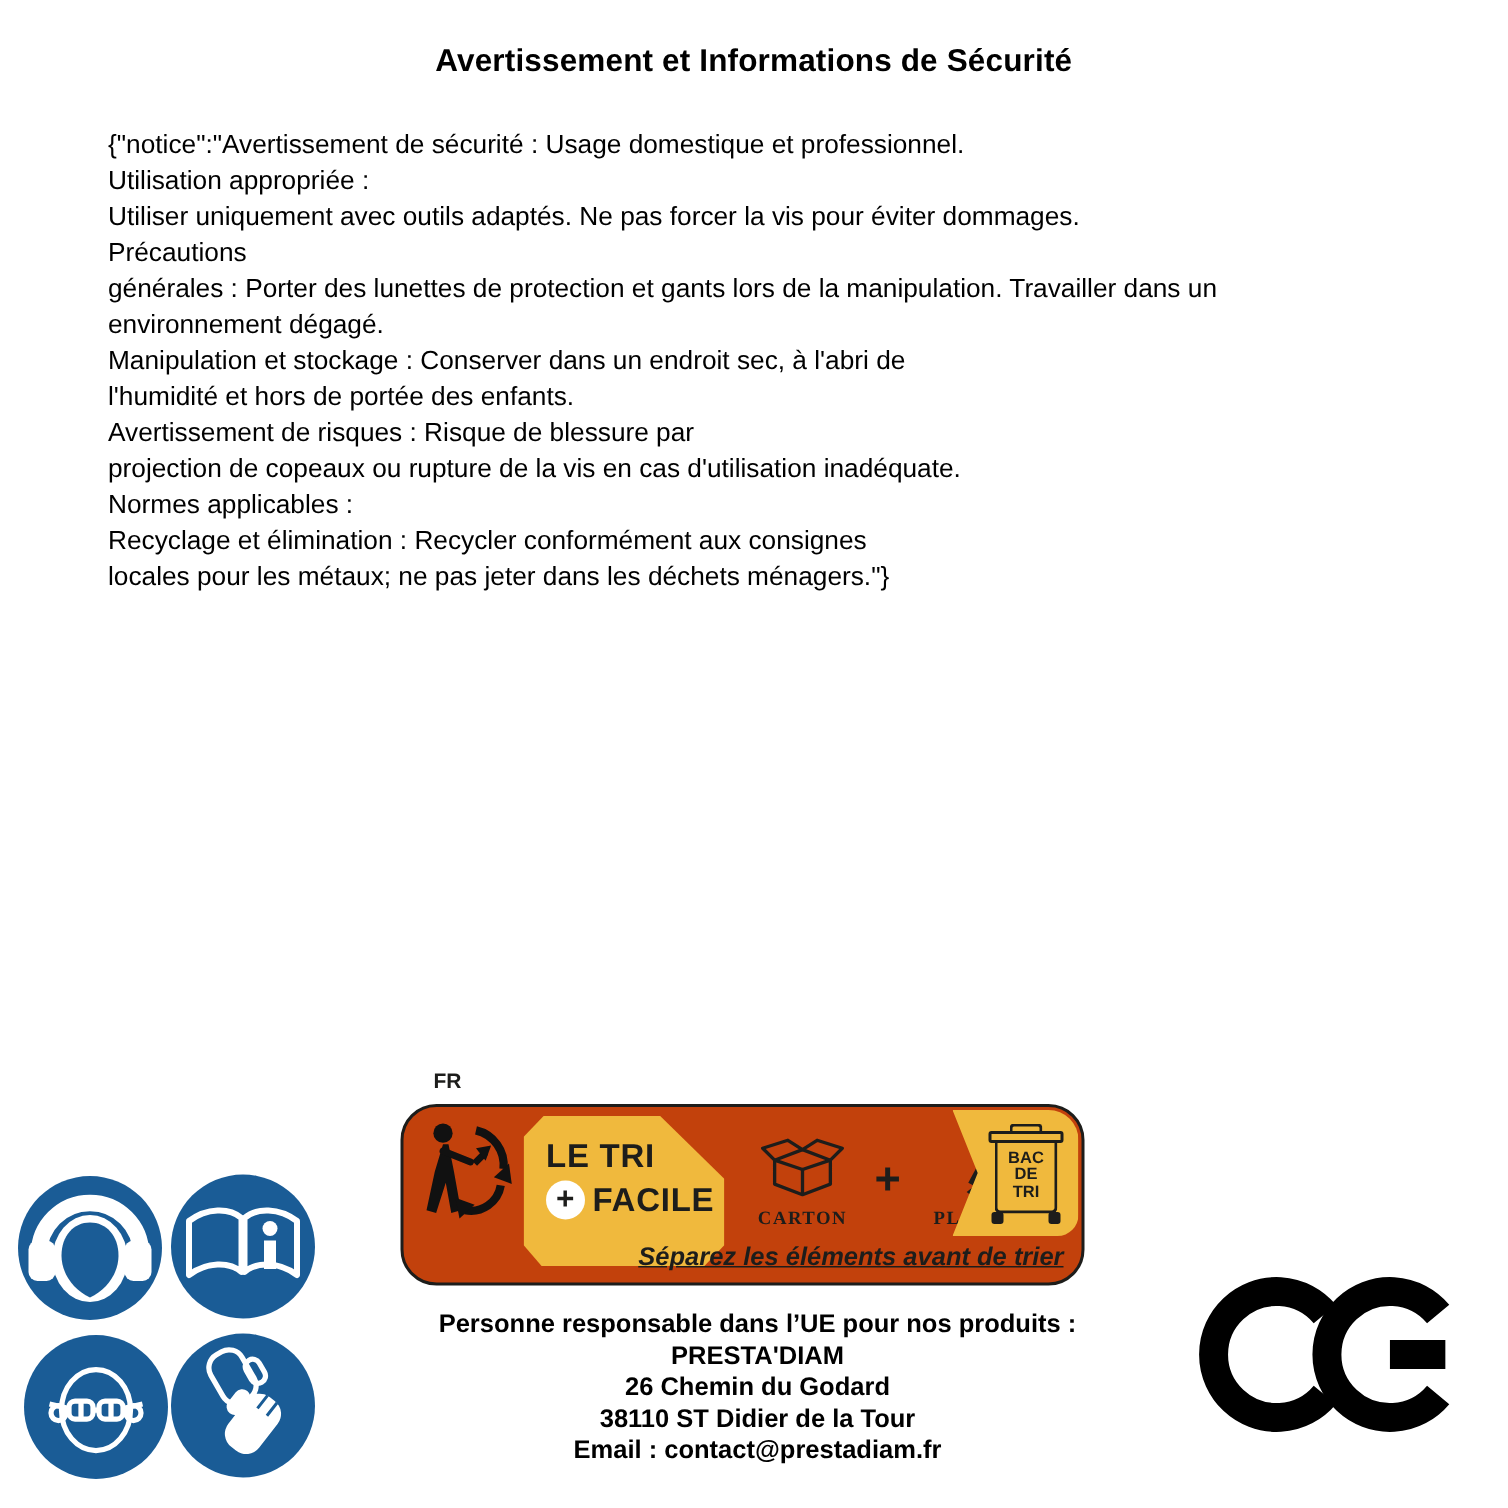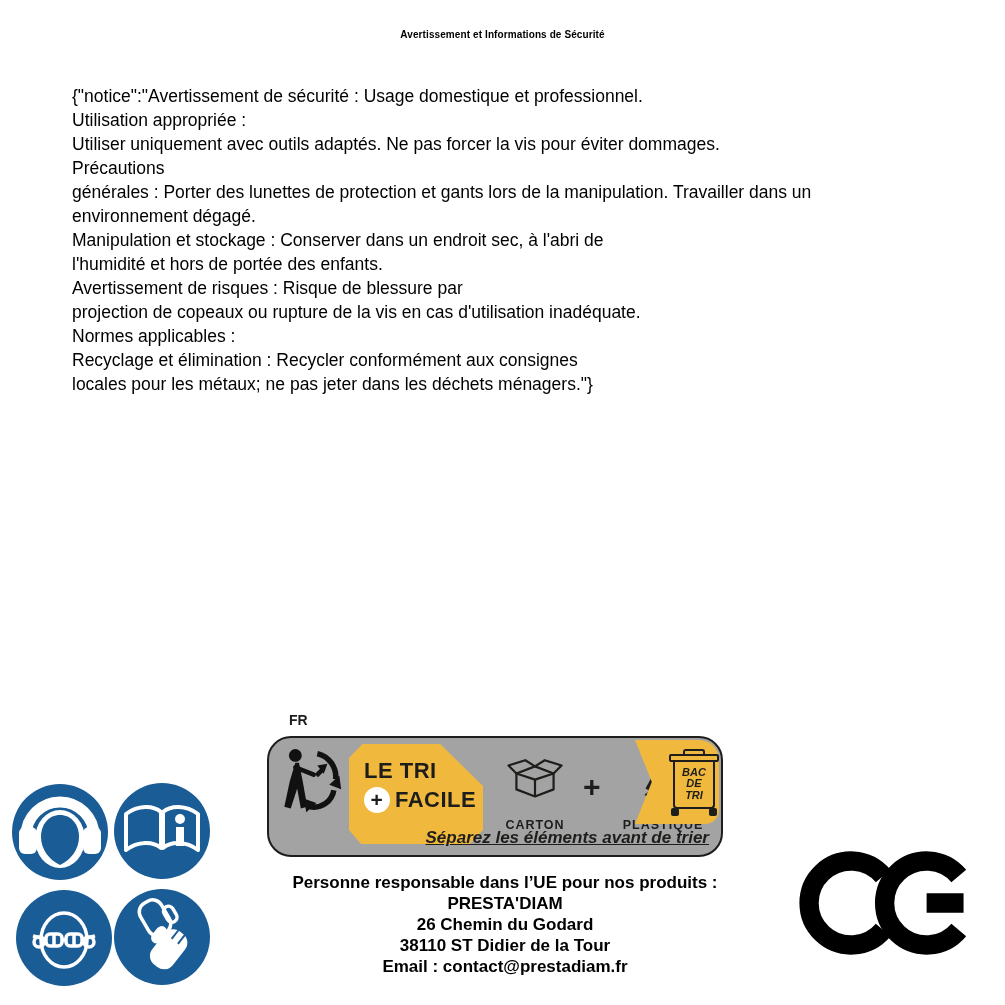--- a/index.html
+++ b/index.html
@@ -1,53 +1,53 @@
 <!DOCTYPE html>
 <html style="--icon-blue: #1A5C96; --tri-yellow: #F0B93D; --ink: #1D1D1B;"><head>
 <meta charset="utf-8">
 <style>
   html,body{margin:0;padding:0;background:#fff;}
   .canvas{position:relative;width:1005px;height:1005px;background:#fff;overflow:hidden;
           font-family:"Liberation Sans",sans-serif;color:#000;}
 
   
   .page-title{position:absolute;top:29px;left:0;width:100%;text-align:center;
-              font-size:10px;font-weight:bold;letter-spacing:.1px;}
+              font-size:21px;font-weight:bold;letter-spacing:.1px;}
 
   
   .notice{position:absolute;left:72px;top:84px;width:900px;font-size:17.5px;line-height:24px;}
   .notice div{white-space:nowrap;}
 
   
   .badge{position:absolute;width:96px;height:96px;border-radius:50%;
          background:var(--icon-blue);display:flex;align-items:center;justify-content:center;}
   .badge svg{width:96px;height:96px;}
 
   
   .fr-code{position:absolute;left:269px;top:712px;font-size:14px;font-weight:bold;color:var(--ink);margin-left:20px;}
-  .tri-box{position:absolute;left:267px;top:736px;width:456px;height:121px;background:#a3a3a3;
+  .tri-box{position:absolute;left:267px;top:736px;width:456px;height:121px;background:#c2410c;
            border:2px solid var(--ink);border-radius:24px;box-sizing:border-box;}
   .tri-box *{box-sizing:border-box;}
   .triman{position:absolute;left:8px;top:6px;width:66px;height:76px;}
   .blob{position:absolute;left:80px;top:6px;width:134px;height:100px;background:var(--tri-yellow);
         clip-path:polygon(10% 0,68% 0,100% 42%,100% 86%,90% 100%,9% 100%,0 86%,0 14%);
         padding:14px 0 0 15px;color:var(--ink);}
   .blob .l1{font-size:22px;font-weight:bold;letter-spacing:.5px;}
   .blob .l2{display:flex;align-items:center;margin-top:3px;font-size:22px;font-weight:bold;letter-spacing:.5px;}
   .plus-circle{display:inline-flex;align-items:center;justify-content:center;width:26px;height:26px;
                border-radius:50%;background:#fff;color:var(--ink);font-size:21px;font-weight:bold;margin-right:5px;}
   .mat{position:absolute;top:16px;text-align:center;color:var(--ink);}
-  .mat .mlabel{font-size:12.5px;font-weight:bold;letter-spacing:1px;margin-top:14px;}
+  .mat .mlabel{font-size:12.5px;font-weight:bold;letter-spacing:1px;margin-top:0;font-family:Liberation Serif, serif;}
   .mat1{left:222px;width:88px;}
   .mat2{left:348px;width:92px;}
   .plus-big{position:absolute;left:314px;top:32px;font-size:30px;font-weight:bold;color:var(--ink);}
   .arrow{position:absolute;left:366px;top:2px;width:84px;height:84px;background:var(--tri-yellow);
          border-radius:0 20px 14px 0;
          clip-path:polygon(0 0,100% 0,100% 100%,0 100%,20% 50%);
-         display:flex;align-items:center;justify-content:flex-end;padding-left:14px;font-style:italic;}
+         display:flex;align-items:center;justify-content:center;padding-left:14px;}
   .bin{width:50px;color:var(--ink);}
   .bin .handle{width:22px;height:5px;border:2px solid var(--ink);border-bottom:none;margin:0 auto;border-radius:3px 3px 0 0;}
   .bin .lid{width:50px;height:8px;border:2.5px solid var(--ink);border-radius:2px;background:var(--tri-yellow);}
   .bin .body{width:42px;height:47px;margin:0 auto;border:2.5px solid var(--ink);border-top:none;border-radius:0 0 4px 4px;
              display:flex;flex-direction:column;align-items:center;justify-content:center;
              font-size:11px;line-height:11.5px;font-weight:bold;}
   .bin .wheels{width:46px;margin:-1px auto 0;display:flex;justify-content:space-between;}
   .bin .wheels i{display:block;width:8px;height:8px;background:var(--ink);border-radius:2px;}
   .tagline{position:absolute;right:12px;top:90px;font-size:17px;font-style:italic;font-weight:bold;color:var(--ink);text-decoration:underline;}
 

